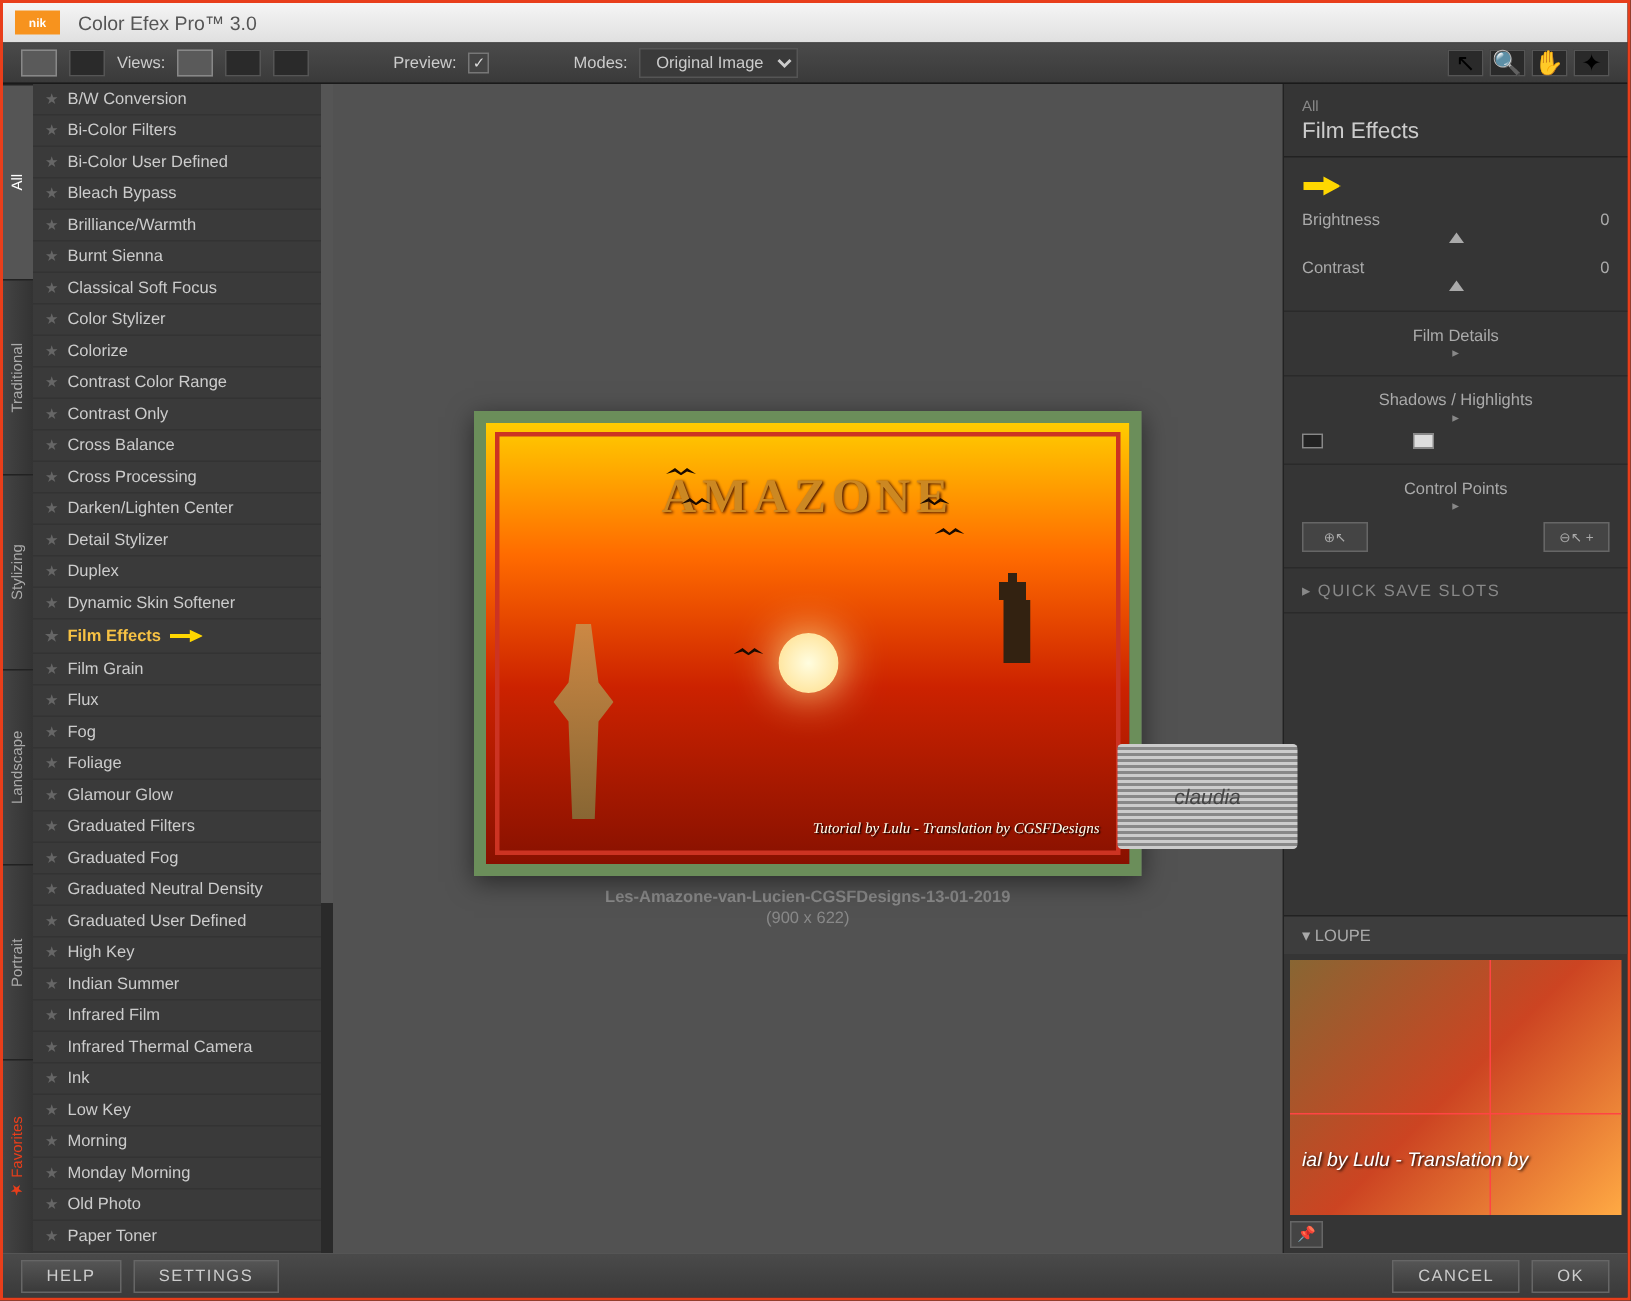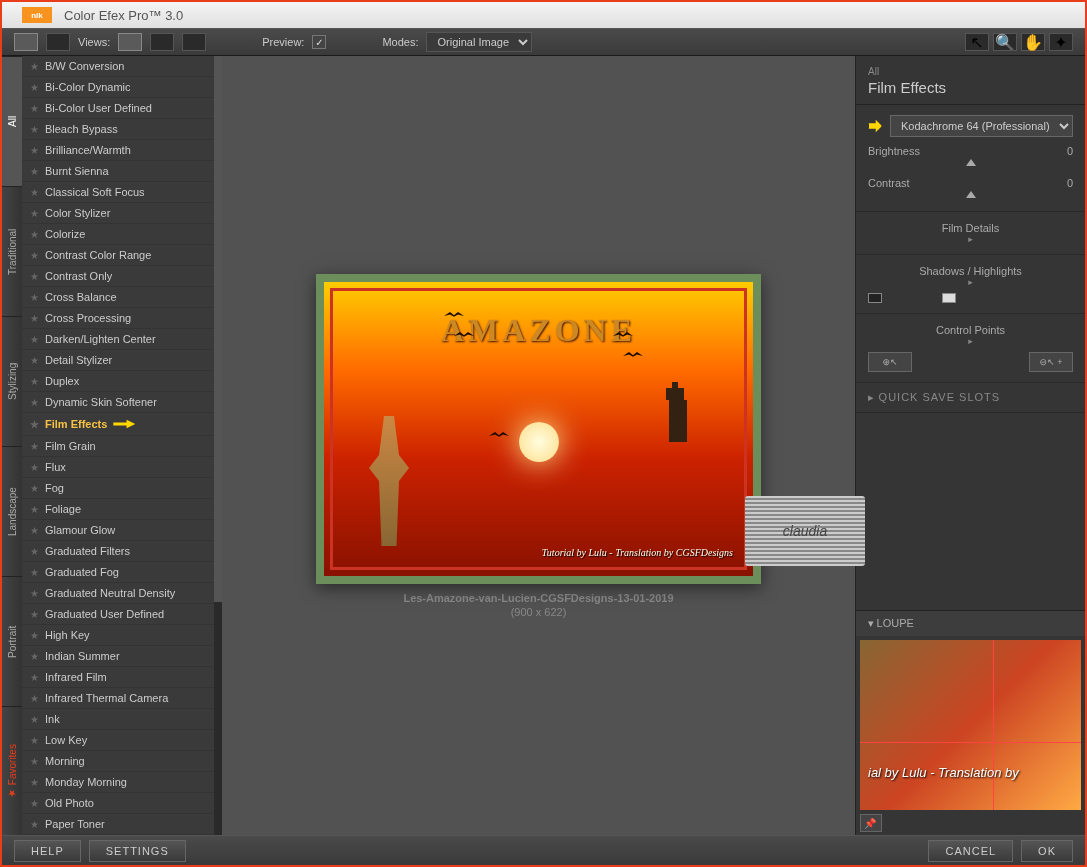--- a/index.html
+++ b/index.html
@@ -1,17 +1,17 @@
 <!DOCTYPE html>
 <html><head>
 <meta charset="utf-8">
 <style>
 * { margin: 0; padding: 0; box-sizing: border-box; font-family: Arial, sans-serif; }
 body { background: #2a2a2a; width: 1087px; height: 867px; border: 2px solid #e83e1b; overflow: hidden; position: relative; }
-.titlebar { height: 26px; background: linear-gradient(#f5f5f5, #e0e0e0); display: flex; align-items: center; padding: 0 20px; font-size: 13px; color: #555; }
+.titlebar { height: 26px; background: linear-gradient(#f5f5f5, #e0e0e0); display: flex; align-items: center; padding: 0 8px; font-size: 13px; color: #555; }
 .titlebar .logo { width: 30px; height: 16px; background: #f7931e; margin-right: 12px; display: flex; align-items: center; justify-content: center; font-size: 8px; color: #fff; font-weight: bold; }
 .toolbar { height: 28px; background: linear-gradient(#4a4a4a, #3a3a3a); display: flex; align-items: center; padding: 0 12px; gap: 8px; border-top: 1px solid #555; border-bottom: 1px solid #1a1a1a; }
 .toolbar-btn { width: 24px; height: 18px; background: #2a2a2a; border: 1px solid #555; display: inline-flex; align-items: center; justify-content: center; cursor: pointer; }
 .toolbar-btn.active { background: #5a5a5a; border-color: #888; }
 .toolbar-label { color: #ccc; font-size: 11px; }
 .toolbar-select { background: #3a3a3a; color: #ccc; border: 1px solid #555; font-size: 11px; padding: 2px 6px; height: 20px; }
 .checkbox-x { width: 14px; height: 14px; border: 1px solid #777; background: #444; color: #ddd; font-size: 10px; display: flex; align-items: center; justify-content: center; cursor: pointer; }
 .main-area { display: flex; height: 780px; }
 .vert-tabs { width: 20px; background: #3a3a3a; display: flex; flex-direction: column; }
 .vert-tab { flex: 1; writing-mode: vertical-rl; transform: rotate(180deg); font-size: 10px; color: #aaa; display: flex; align-items: center; justify-content: center; cursor: pointer; border-bottom: 1px solid #222; background: linear-gradient(to left, #444, #333); }
@@ -109,21 +109,21 @@
   <div class="filter-list" id="filter-list" style="position:relative">
     <div class="list-scrollbar">
         <div class="list-scrollbar-thumb"></div>
       </div>
   <div class="filter-item">
         <span class="filter-star">★</span>
         <span>B/W Conversion</span>
       </div>
       <div class="filter-item">
         <span class="filter-star">★</span>
-        <span>Bi-Color Dynamic</span>
+        <span>Bi-Color Filters</span>
       </div>
       <div class="filter-item">
         <span class="filter-star">★</span>
         <span>Bi-Color User Defined</span>
       </div>
       <div class="filter-item">
         <span class="filter-star">★</span>
         <span>Bleach Bypass</span>
       </div>
       <div class="filter-item">
@@ -281,23 +281,20 @@
   </div>
 
   <div class="right-panel">
     <div class="panel-header">
       <div class="cat">All</div>
       <div class="name">Film Effects</div>
     </div>
     <div class="panel-section">
       <div class="film-dropdown">
         <div class="pointer-yellow"></div>
-        <select class="film-select">
-          <option>Kodachrome 64 (Professional)</option>
-        </select>
       </div>
       <div class="slider-row">
         <span>Brightness</span>
         <span>0</span>
       </div>
       <div class="slider-track">
           <div class="slider-marker"></div>
         </div>
       <div class="slider-row">
         <span>Contrast</span>

